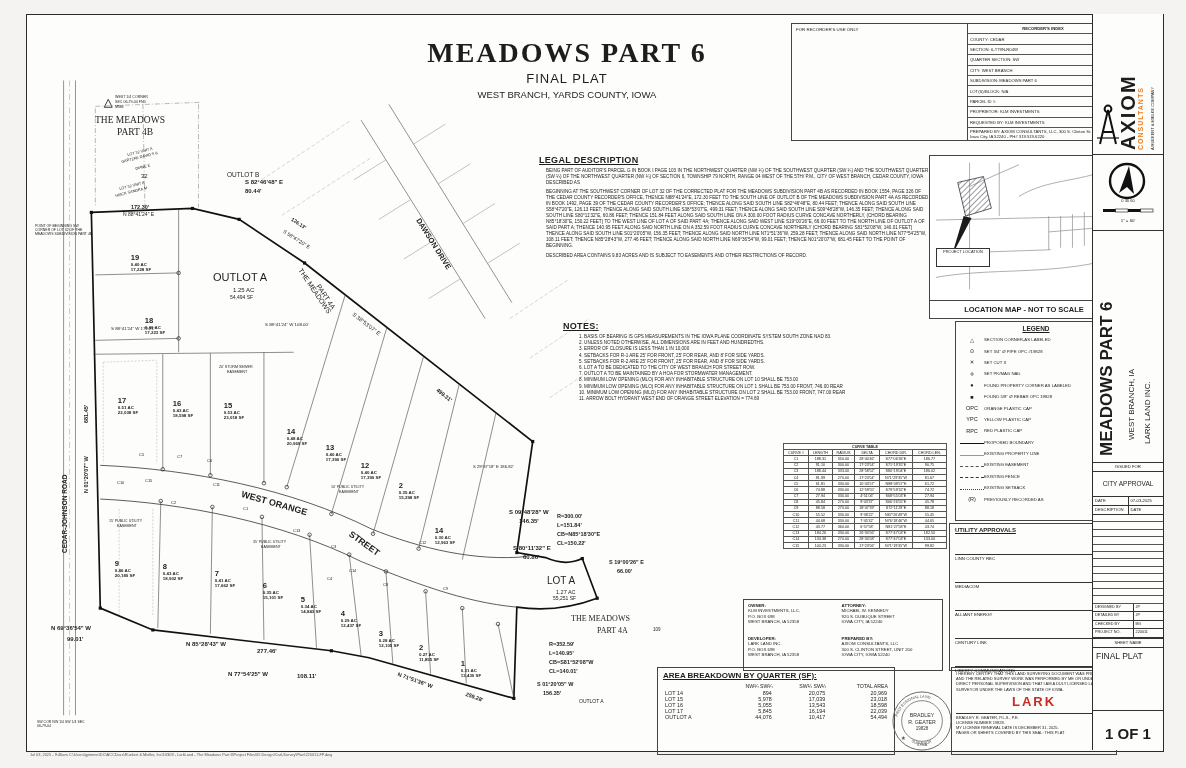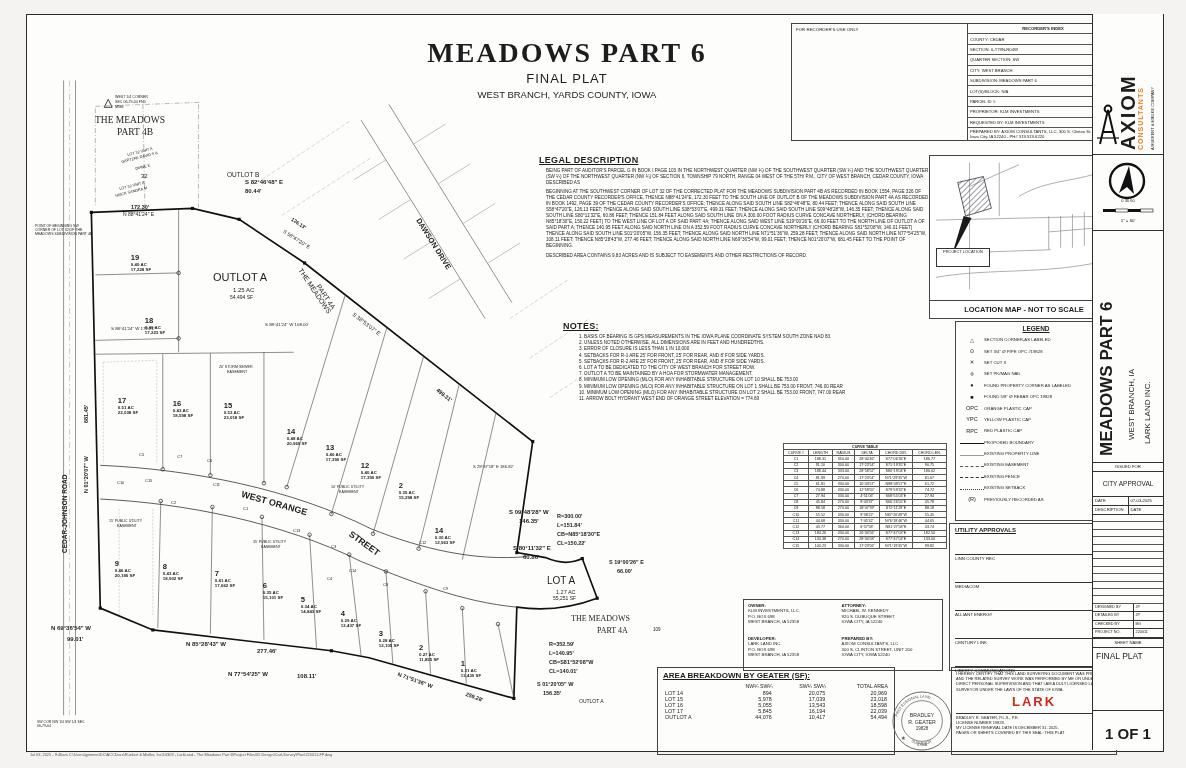--- a/index.html
+++ b/index.html
@@ -667,21 +667,21 @@
       </div>
       <div class="pblk">
         <div class="pl">PREPARED BY:</div>
         <div>AXIOM CONSULTANTS, LLC</div>
         <div>300 S. CLINTON STREET, UNIT 200</div>
         <div>IOWA CITY, IOWA 52240</div>
       </div>
     </div>
 
   <div id="areabd" class="panel">
-    <div class="at">AREA BREAKDOWN BY GEATER (SF):</div>
+    <div class="at">AREA BREAKDOWN BY QUARTER (SF):</div>
     <table>
         <thead>
           <tr id="area-head">
             <th></th>
             <th>NW¼ SW¼</th>
             <th>SW¼ SW¼</th>
             <th>TOTAL AREA</th>
           </tr>
         </thead>
         <tbody id="area-body">

